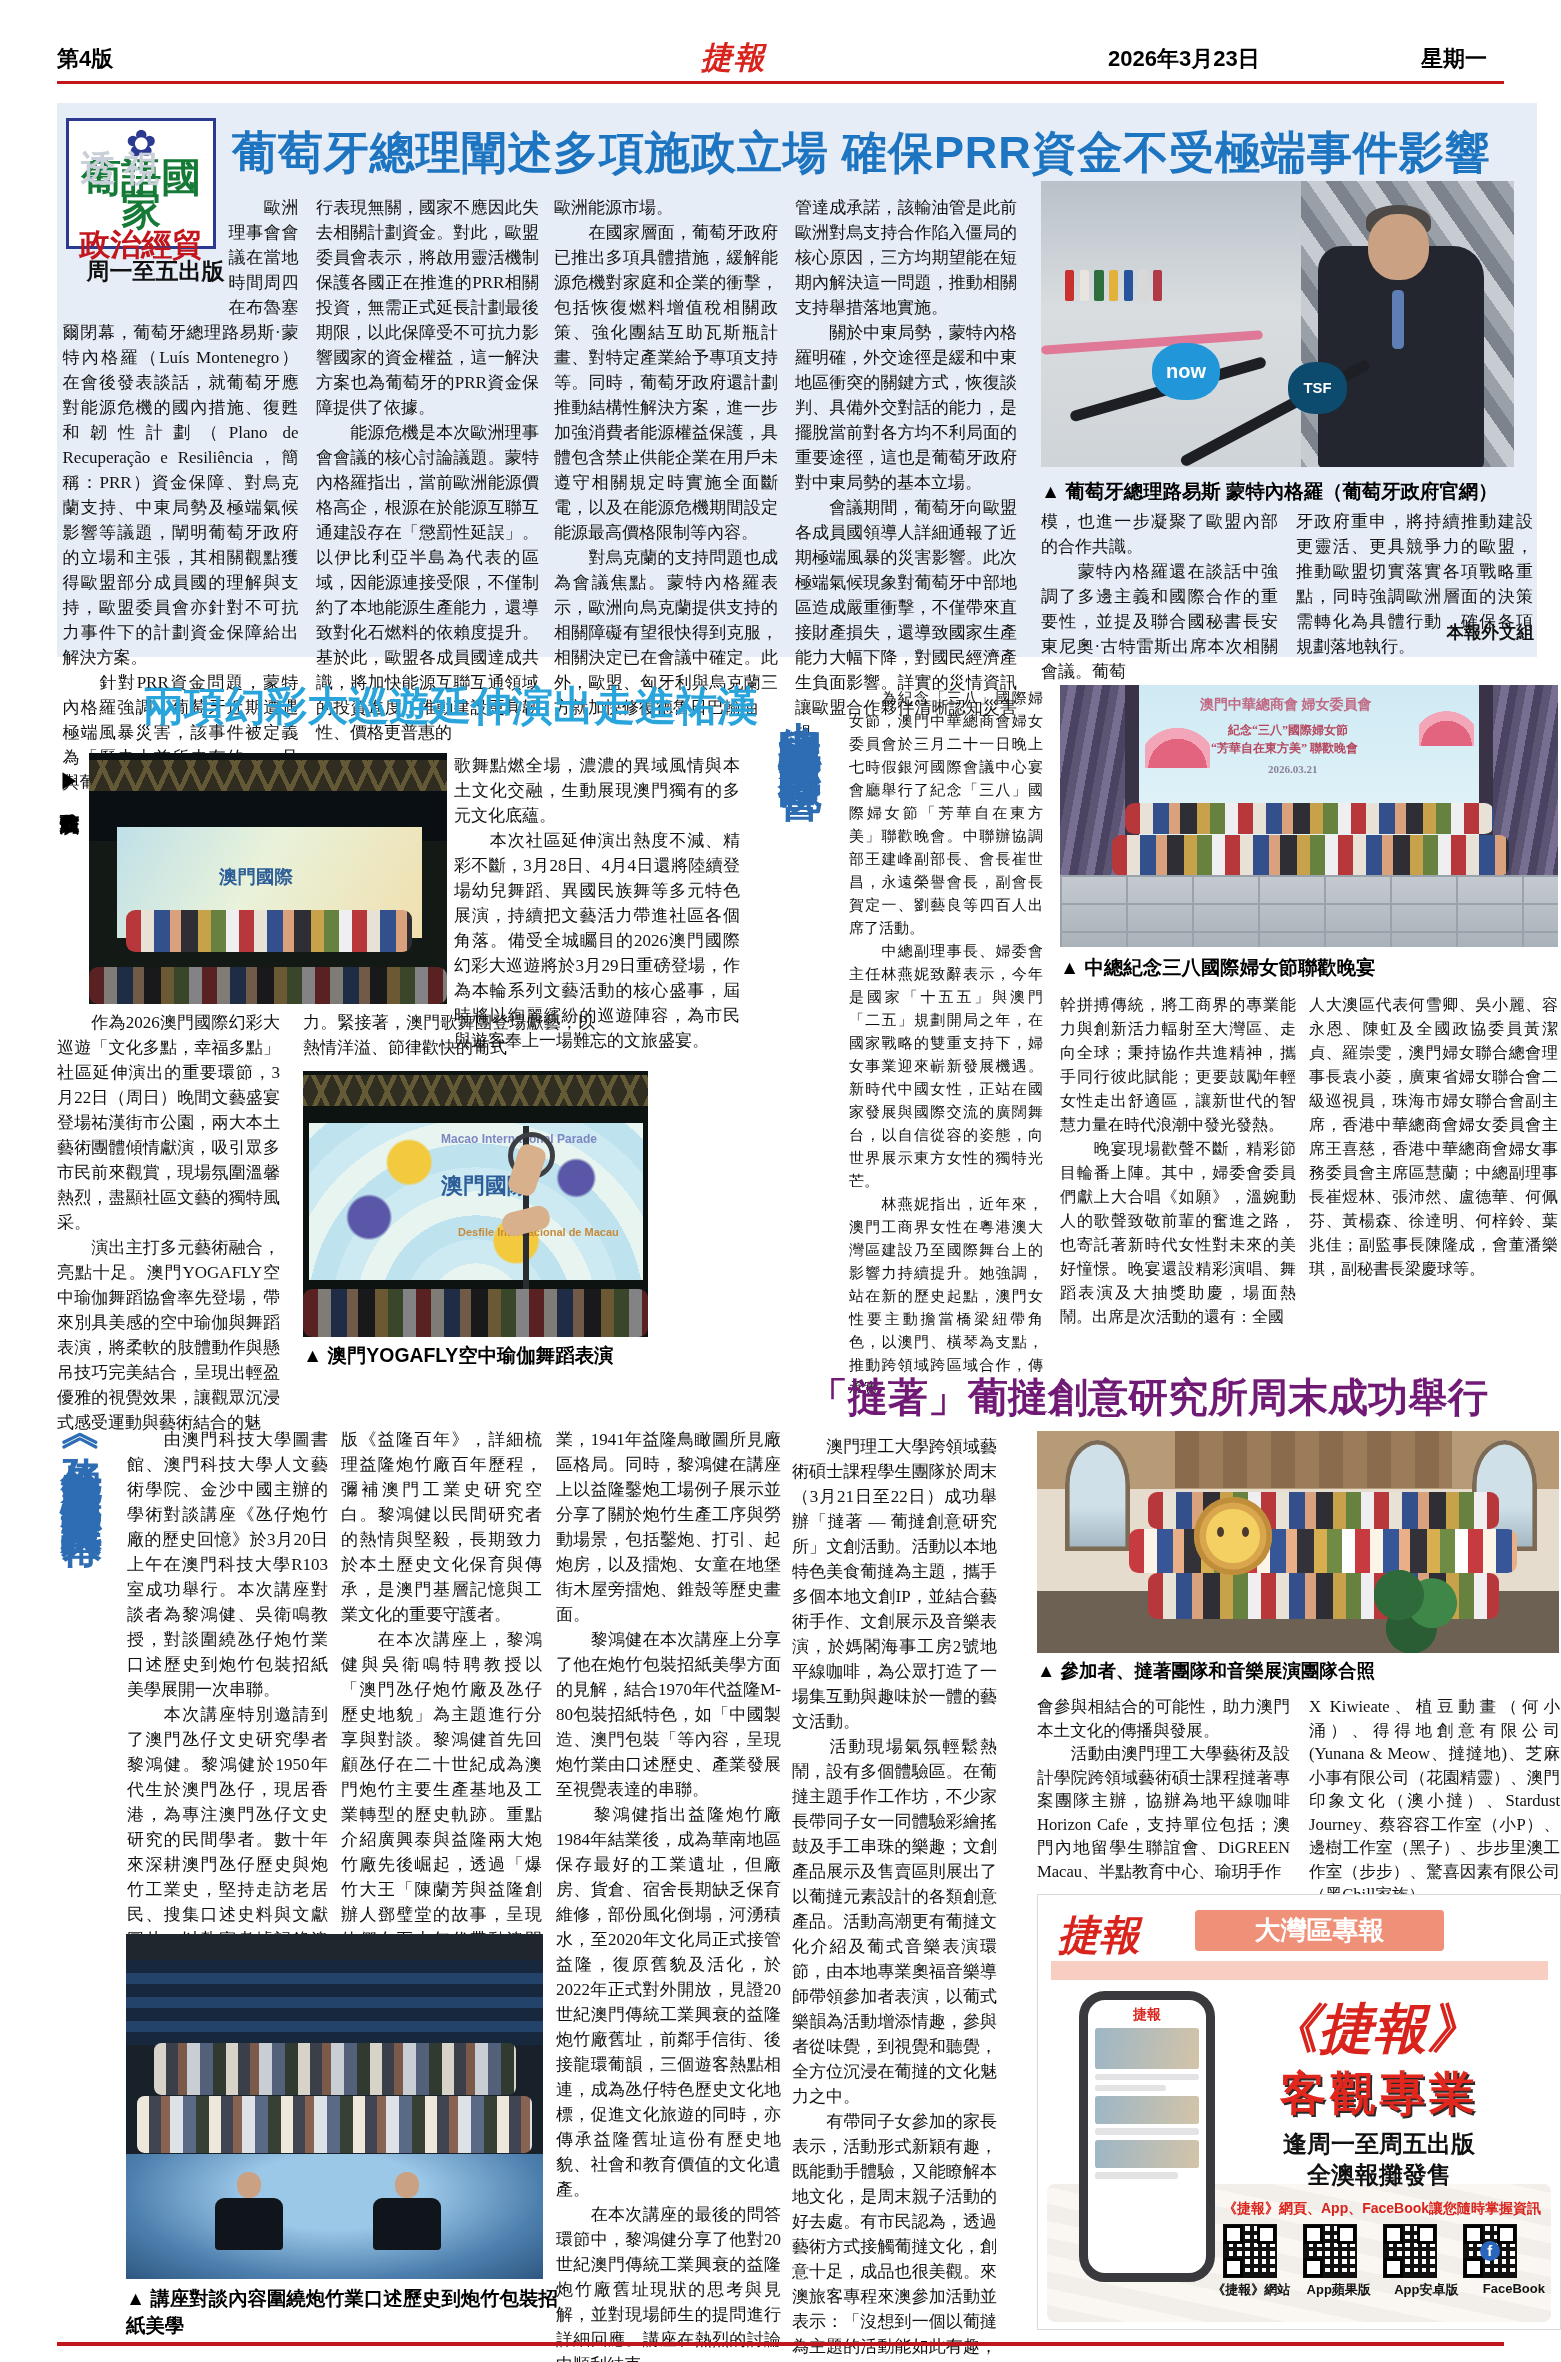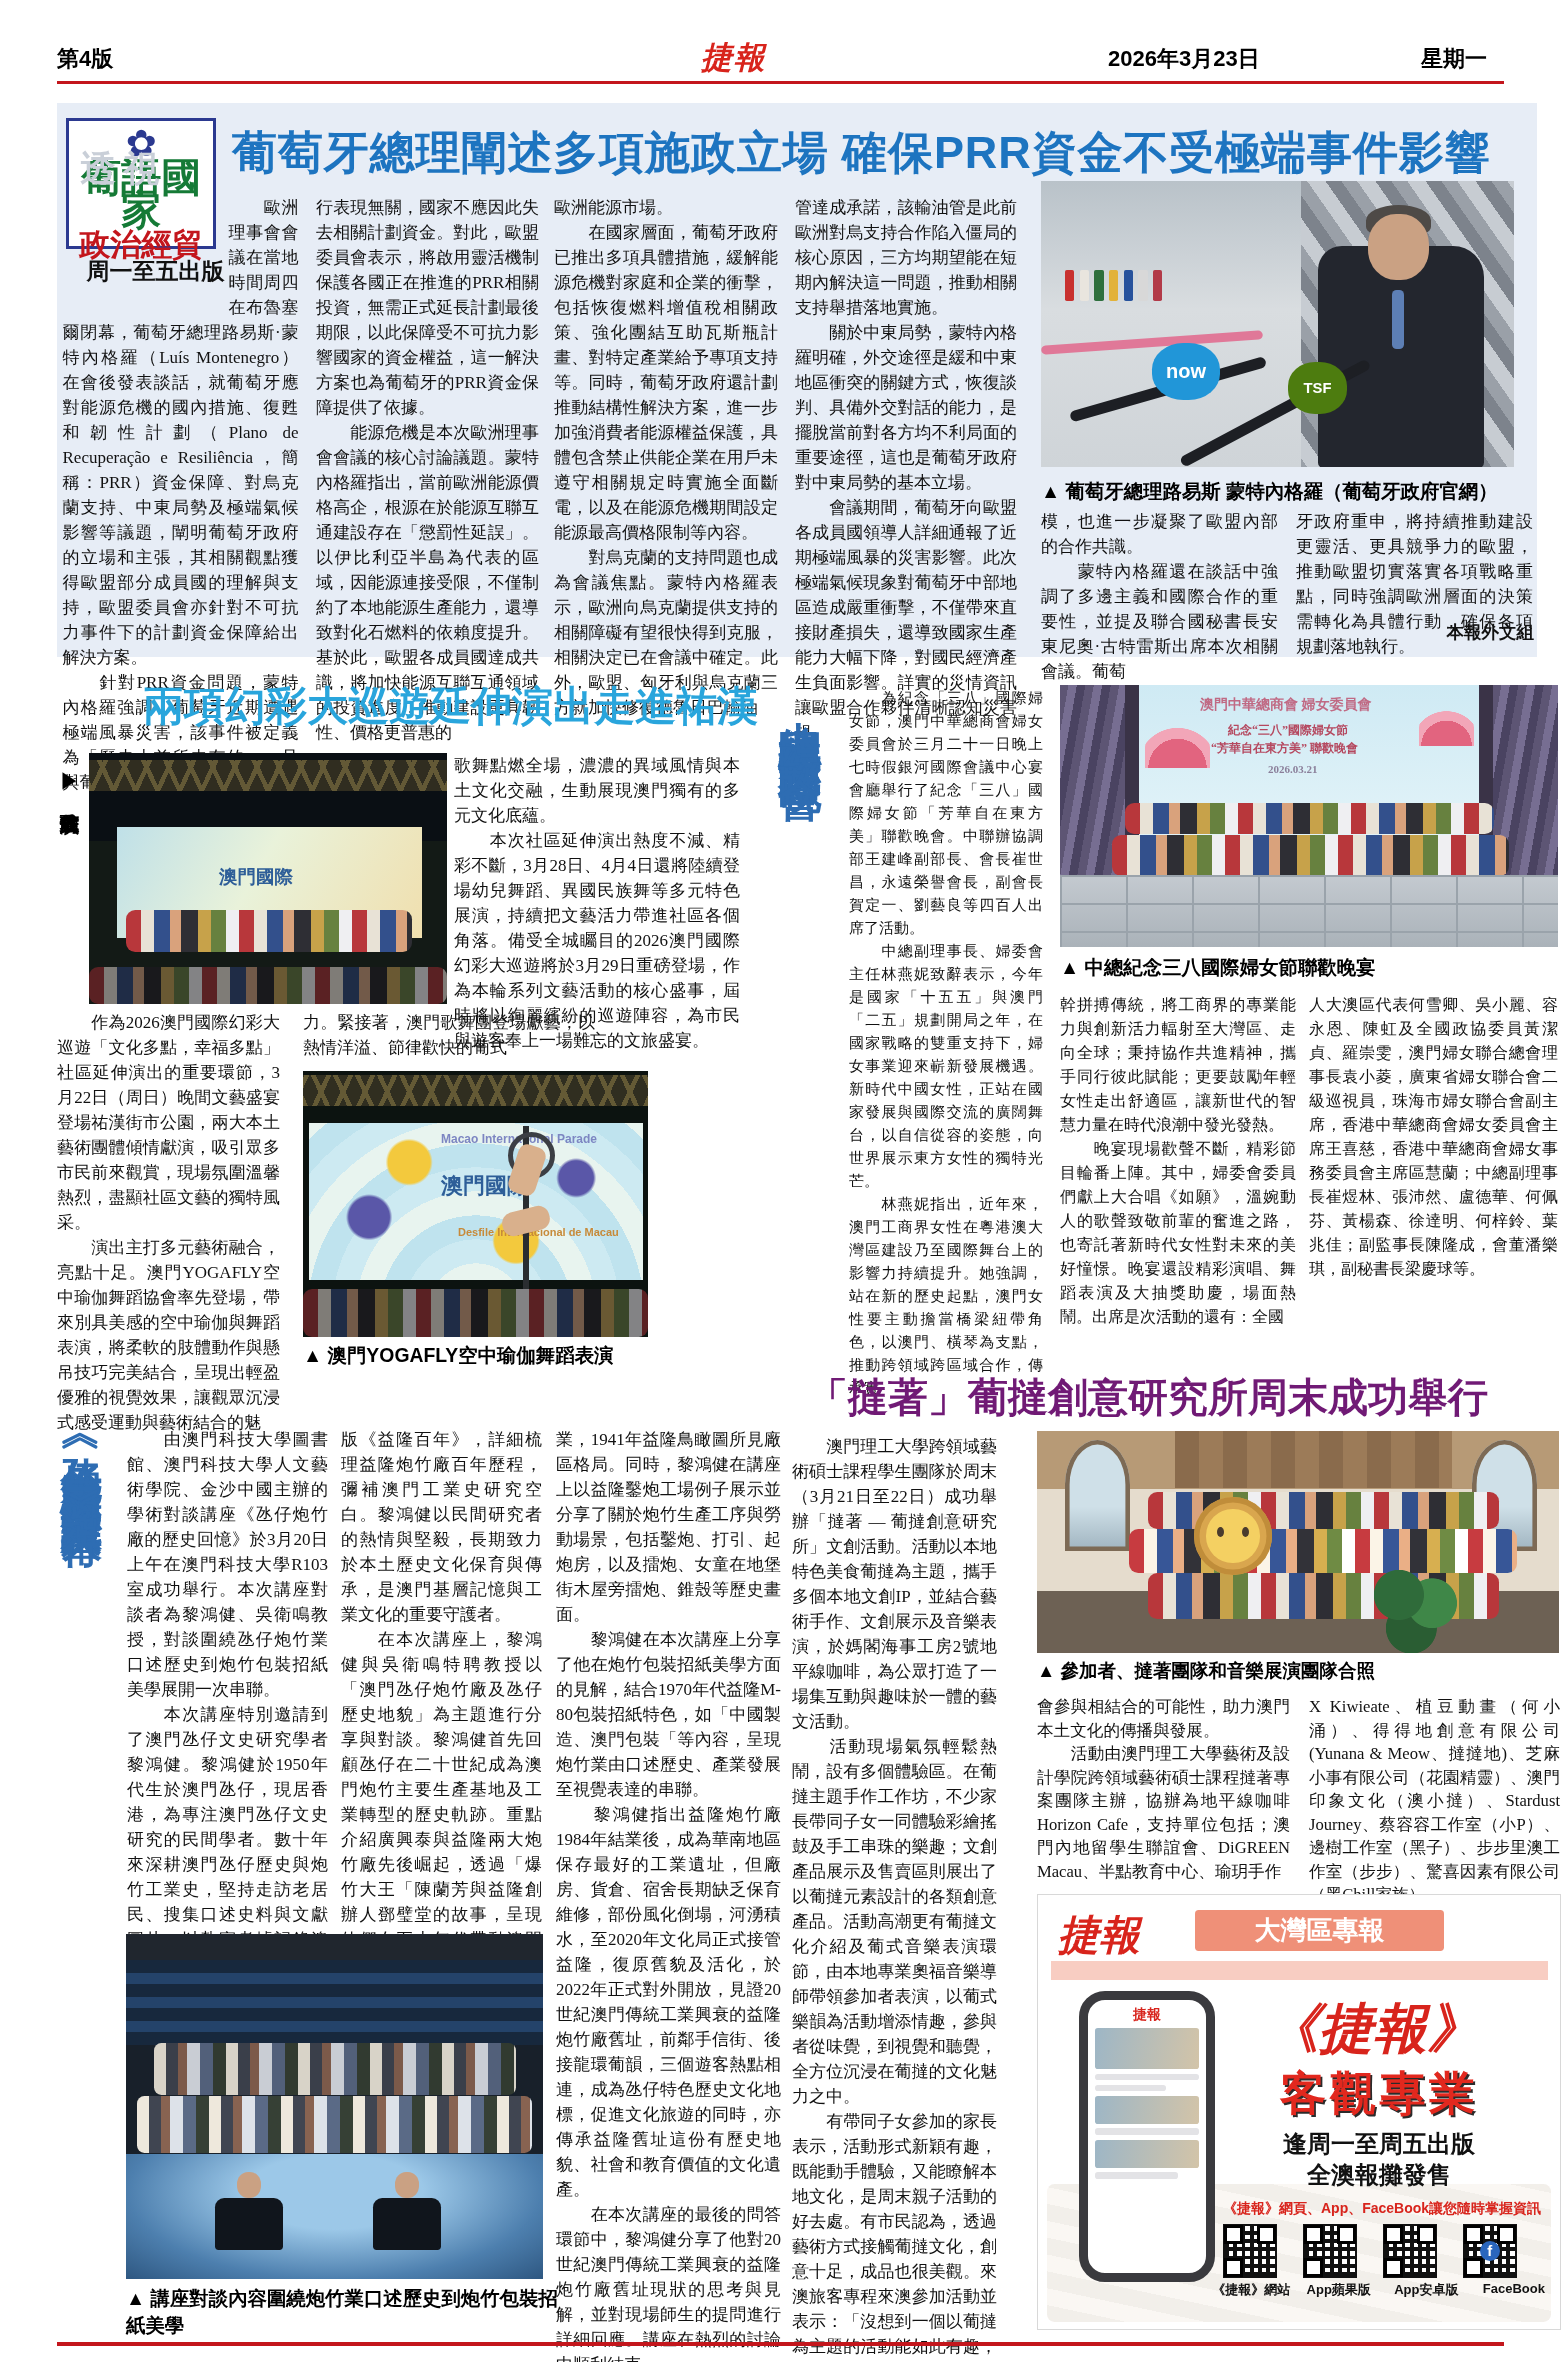--- a/index.html
+++ b/index.html
@@ -172,21 +172,21 @@
         <span class="flag" style="background:#b23a48;"></span>
       </div>
       <div class="pinkline" style="left:0;top:157px;width:222px;transform:rotate(-4deg);"></div>
       <div class="suitman" style="left:277px;top:65px;width:166px;height:222px;"></div>
       <div class="hair" style="left:325px;top:24px;width:65px;height:31px;"></div>
       <div class="head" style="left:327px;top:33px;width:61px;height:66px;"></div>
       <div class="tie" style="left:351px;top:109px;"></div>
       <div class="micstick" style="left:28px;top:231px;width:203px;height:11px;transform:rotate(-16deg);"></div>
       <div class="micstick" style="left:138px;top:277px;width:212px;height:11px;transform:rotate(-28deg);"></div>
       <div class="micfoam" style="left:111px;top:162px;width:68px;height:57px;background:#2196d8;font-size:20px;">now</div>
-      <div class="micfoam" style="left:247px;top:181px;width:59px;height:52px;background:#4d7c0f;font-size:14.8px;">TSF</div>
+      <div class="micfoam" style="left:247px;top:181px;width:59px;height:52px;background:#0c4a6e;font-size:14.8px;">TSF</div>
     </div>
     <div class="abs cap" style="left:984px;top:375px;width:489px;">▲ 葡萄牙總理路易斯 蒙特內格羅（葡萄牙政府官網）</div>
     <div class="abs col" style="left:1239px;top:406px;width:237px;height:116px;">
         <p>牙政府重申，將持續推動建設更靈活、更具競爭力的歐盟，推動歐盟切實落實各項戰略重點，同時強調歐洲層面的決策需轉化為具體行動，確保各項規劃落地執行。</p>
       </div>
     <div class="abs col" style="left:984px;top:406px;width:237px;height:140px;">
         <p>模，也進一步凝聚了歐盟內部的合作共識。</p>
         <p>　　蒙特內格羅還在談話中強調了多邊主義和國際合作的重要性，並提及聯合國秘書長安東尼奧·古特雷斯出席本次相關會議。葡萄</p>
       </div>
     <div class="abs byline" style="left:1329px;top:517px;width:148px;">本報外文組</div>

